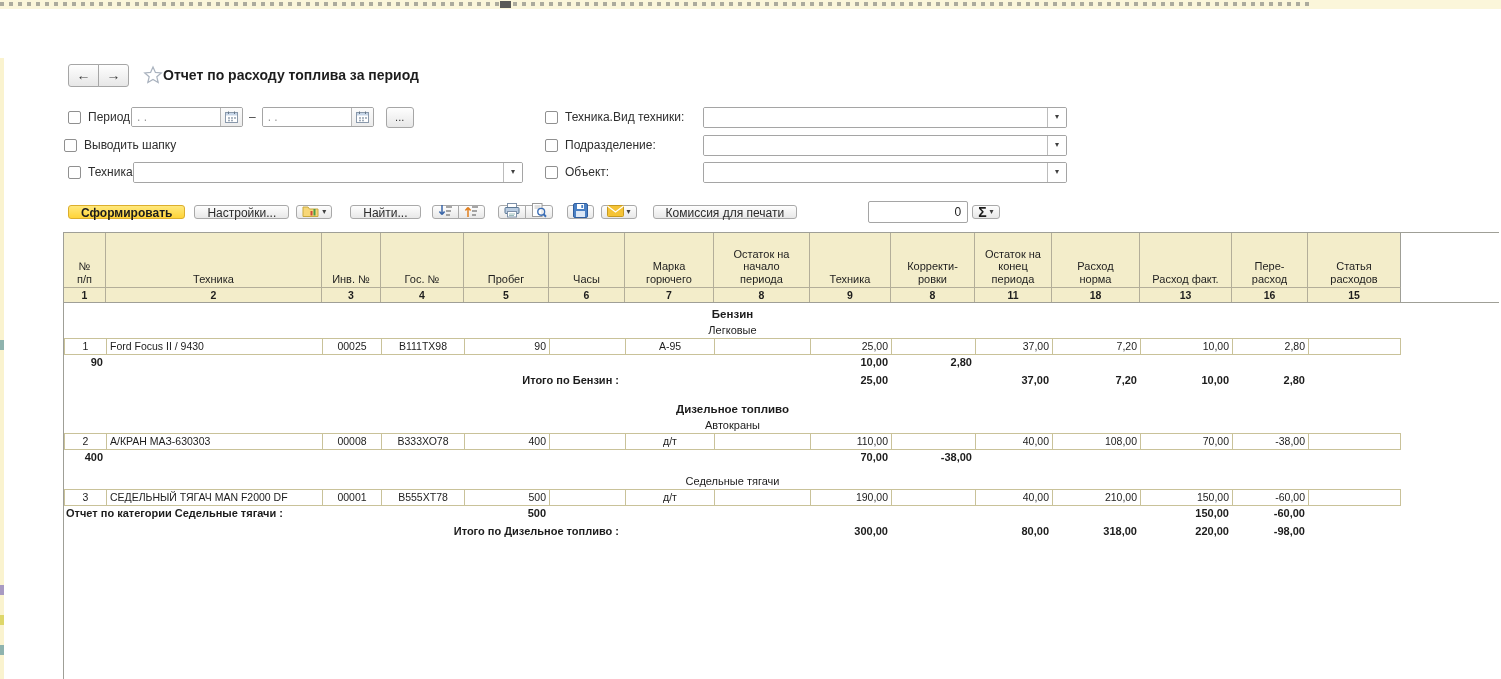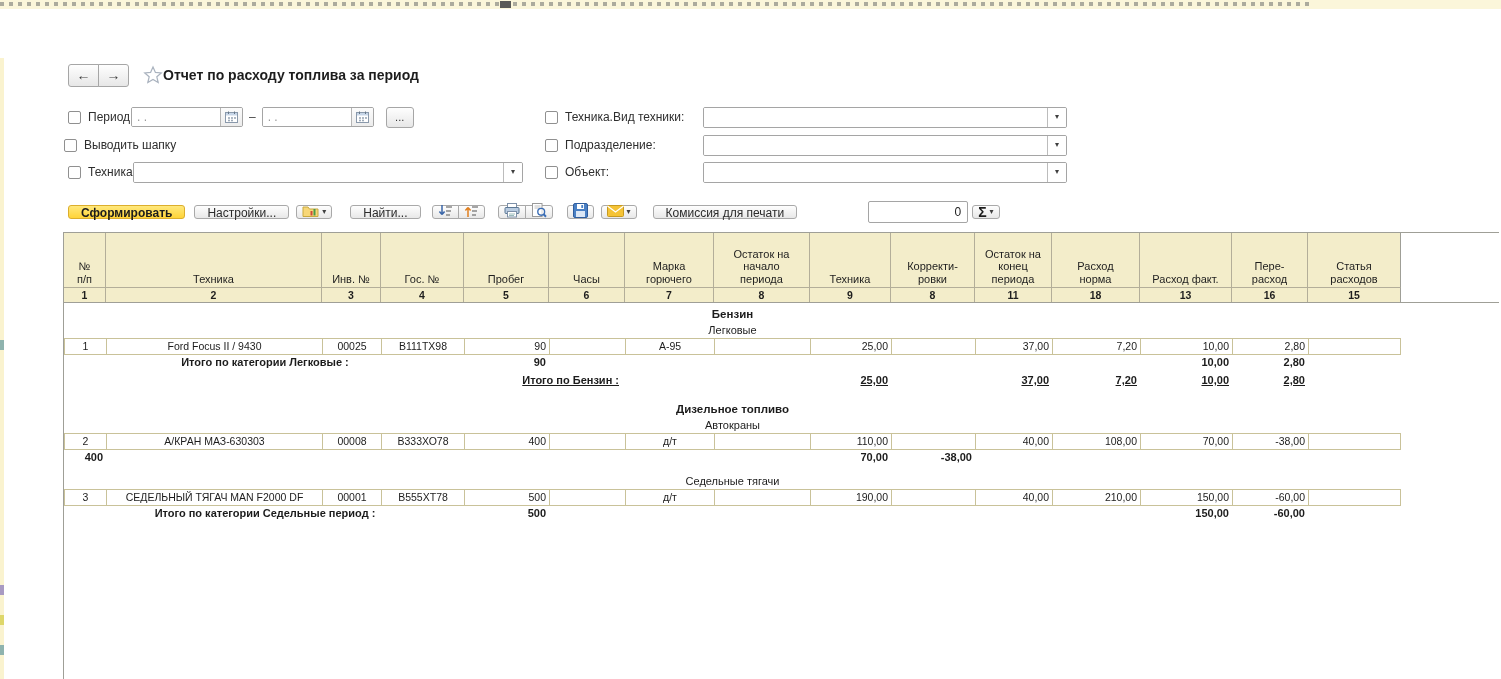--- a/index.html
+++ b/index.html
@@ -78,21 +78,21 @@
   .rrow.group{width:1337px;text-align:center;height:15px;line-height:14px}
   .rrow.data{border-left:1px solid #c9c299;height:17px}
   .dcell{border:1px solid #c9c299;border-left:0;height:17px;line-height:14px;font-size:10.5px;
     padding:0 3px;white-space:nowrap;overflow:hidden}
   .rrow.cat_total{height:16px;line-height:15px;font-weight:bold}
   .rrow.fuel_total{height:19px;line-height:18px;font-weight:bold}
   .tlab{white-space:nowrap;overflow:hidden}
   .tlab.a-l{padding-left:2px}
   .tlab.a-r{padding-right:6px}
   .tcell{padding:0 3px;white-space:nowrap;overflow:hidden}
-  .a-l{text-align:center}.a-c{text-align:center}.a-r{text-align:right}
+  .a-l{text-align:left}.a-c{text-align:center}.a-r{text-align:right}
 </style>
 </head>
 <body>
 
 <div class="top-strip">
   <span class="dashes"></span>
   <span class="dark"></span>
 </div>
 <div class="left-strip">
   <i class="m1"></i>
@@ -350,34 +350,33 @@
         <div class="dcell a-r"></div>
         <div class="dcell a-r">25,00</div>
         <div class="dcell a-r"></div>
         <div class="dcell a-r">37,00</div>
         <div class="dcell a-r">7,20</div>
         <div class="dcell a-r">10,00</div>
         <div class="dcell a-r">2,80</div>
         <div class="dcell a-l"></div>
       </div>
       <div class="rrow cat_total" style="display: grid; grid-template-columns: 42px 216px 59px 83px 85px 76px 89px 96px 81px 84px 77px 88px 92px 76px 92px;">
-        <div class="tlab a-l" style="grid-column: 1 / 5;">Итого по категории Легковые :</div>
         <div class="tcell a-r">90</div>
         <div class="tcell a-r"></div>
         <div class="tcell a-c"></div>
         <div class="tcell a-r"></div>
         <div class="tcell a-r"></div>
         <div class="tcell a-r"></div>
         <div class="tcell a-r"></div>
         <div class="tcell a-r"></div>
         <div class="tcell a-r">10,00</div>
         <div class="tcell a-r">2,80</div>
         <div class="tcell a-l"></div>
       </div>
-      <div class="rrow fuel_total" style="display: grid; grid-template-columns: 42px 216px 59px 83px 85px 76px 89px 96px 81px 84px 77px 88px 92px 76px 92px; text-decoration: underline;">
+      <div class="rrow fuel_total" style="display: grid; grid-template-columns: 42px 216px 59px 83px 85px 76px 89px 96px 81px 84px 77px 88px 92px 76px 92px;">
         <div class="tlab a-r" style="grid-column: 1 / 7;">Итого по Бензин :</div>
         <div class="tcell a-c"></div>
         <div class="tcell a-r"></div>
         <div class="tcell a-r">25,00</div>
         <div class="tcell a-r"></div>
         <div class="tcell a-r">37,00</div>
         <div class="tcell a-r">7,20</div>
         <div class="tcell a-r">10,00</div>
         <div class="tcell a-r">2,80</div>
         <div class="tcell a-l"></div>
@@ -428,27 +427,39 @@
         <div class="dcell a-r"></div>
         <div class="dcell a-r">190,00</div>
         <div class="dcell a-r"></div>
         <div class="dcell a-r">40,00</div>
         <div class="dcell a-r">210,00</div>
         <div class="dcell a-r">150,00</div>
         <div class="dcell a-r">-60,00</div>
         <div class="dcell a-l"></div>
       </div>
       <div class="rrow cat_total" style="display: grid; grid-template-columns: 42px 216px 59px 83px 85px 76px 89px 96px 81px 84px 77px 88px 92px 76px 92px;">
-        <div class="tlab a-l" style="grid-column: 1 / 5;">Итого по категории Седельные период :</div>
+        <div class="tlab a-l" style="grid-column: 1 / 5;">Отчет по категории Седельные тягачи :</div>
         <div class="tcell a-r">500</div>
         <div class="tcell a-r"></div>
         <div class="tcell a-c"></div>
         <div class="tcell a-r"></div>
         <div class="tcell a-r"></div>
         <div class="tcell a-r"></div>
         <div class="tcell a-r"></div>
         <div class="tcell a-r"></div>
         <div class="tcell a-r">150,00</div>
         <div class="tcell a-r">-60,00</div>
         <div class="tcell a-l"></div>
       </div>
+      <div class="rrow fuel_total" style="display: grid; grid-template-columns: 42px 216px 59px 83px 85px 76px 89px 96px 81px 84px 77px 88px 92px 76px 92px;">
+        <div class="tlab a-r" style="grid-column: 1 / 7;">Итого по Дизельное топливо :</div>
+        <div class="tcell a-c"></div>
+        <div class="tcell a-r"></div>
+        <div class="tcell a-r">300,00</div>
+        <div class="tcell a-r"></div>
+        <div class="tcell a-r">80,00</div>
+        <div class="tcell a-r">318,00</div>
+        <div class="tcell a-r">220,00</div>
+        <div class="tcell a-r">-98,00</div>
+        <div class="tcell a-l"></div>
+      </div>
     </div>
 </div>
 
 </body></html>

